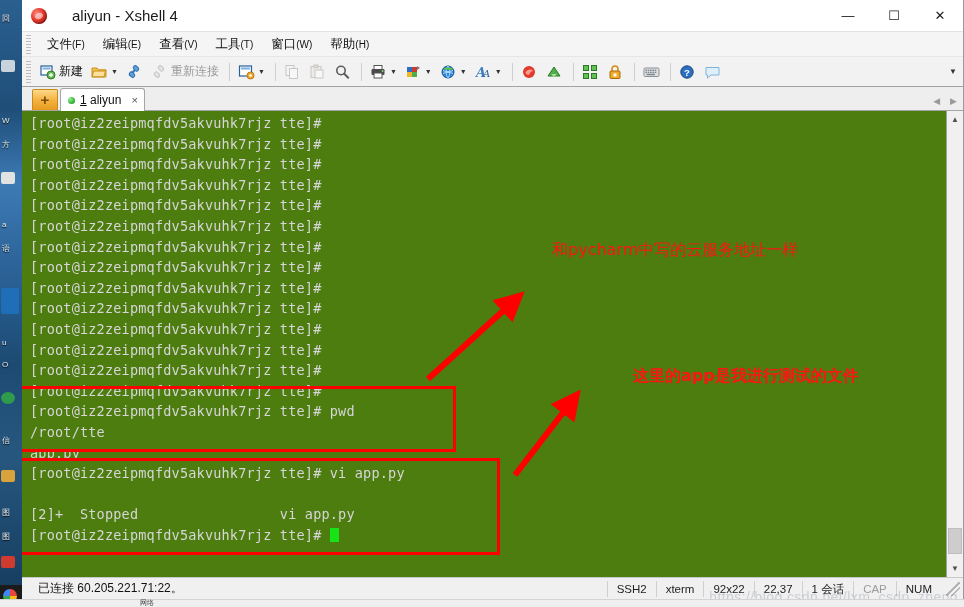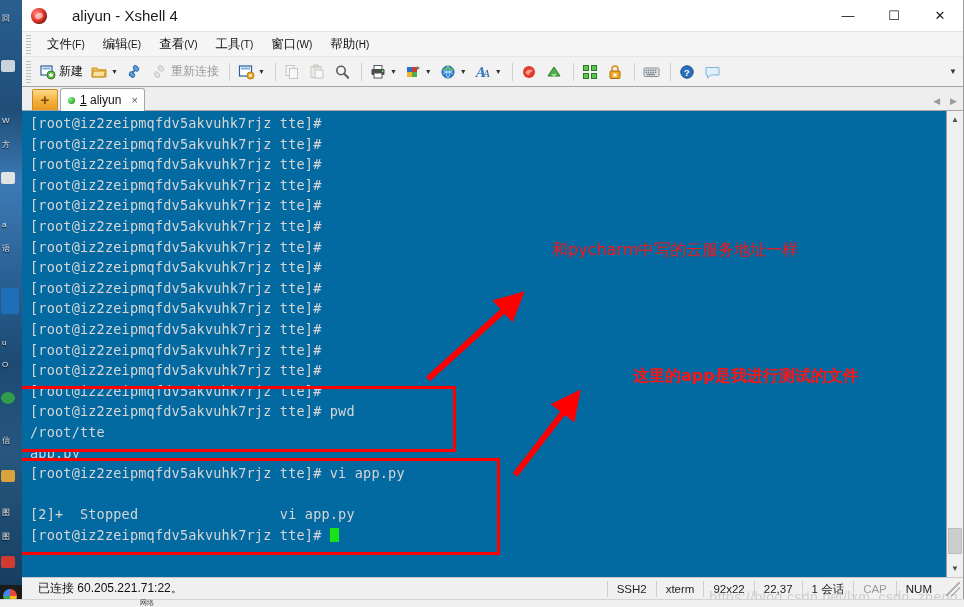--- a/index.html
+++ b/index.html
@@ -160,21 +160,21 @@
   #tab-scroll {
     position: absolute; right: 6px; bottom: 4px;
     display: flex; gap: 10px; color: #9a9a9a; font-size: 9px;
   }
 
   
   #terminal-area {
     flex: 1; display: flex; background: #000; position: relative; overflow: hidden;
   }
   #terminal {
-    flex: 1; background: #0369a1; position: relative; overflow: hidden;
+    flex: 1; background: #4d7c0f; position: relative; overflow: hidden;
     padding: 2px 0 0 8px;
   }
   .term-line {
     font-family: "DejaVu Sans Mono", monospace;
     font-size: 13.5px; line-height: 20.6px;
     color: #d6d6d6; white-space: pre; letter-spacing: .2px;
     height: 20.6px;
   }
   .cursor-block {
     display: inline-block; width: 9px; height: 14px;

